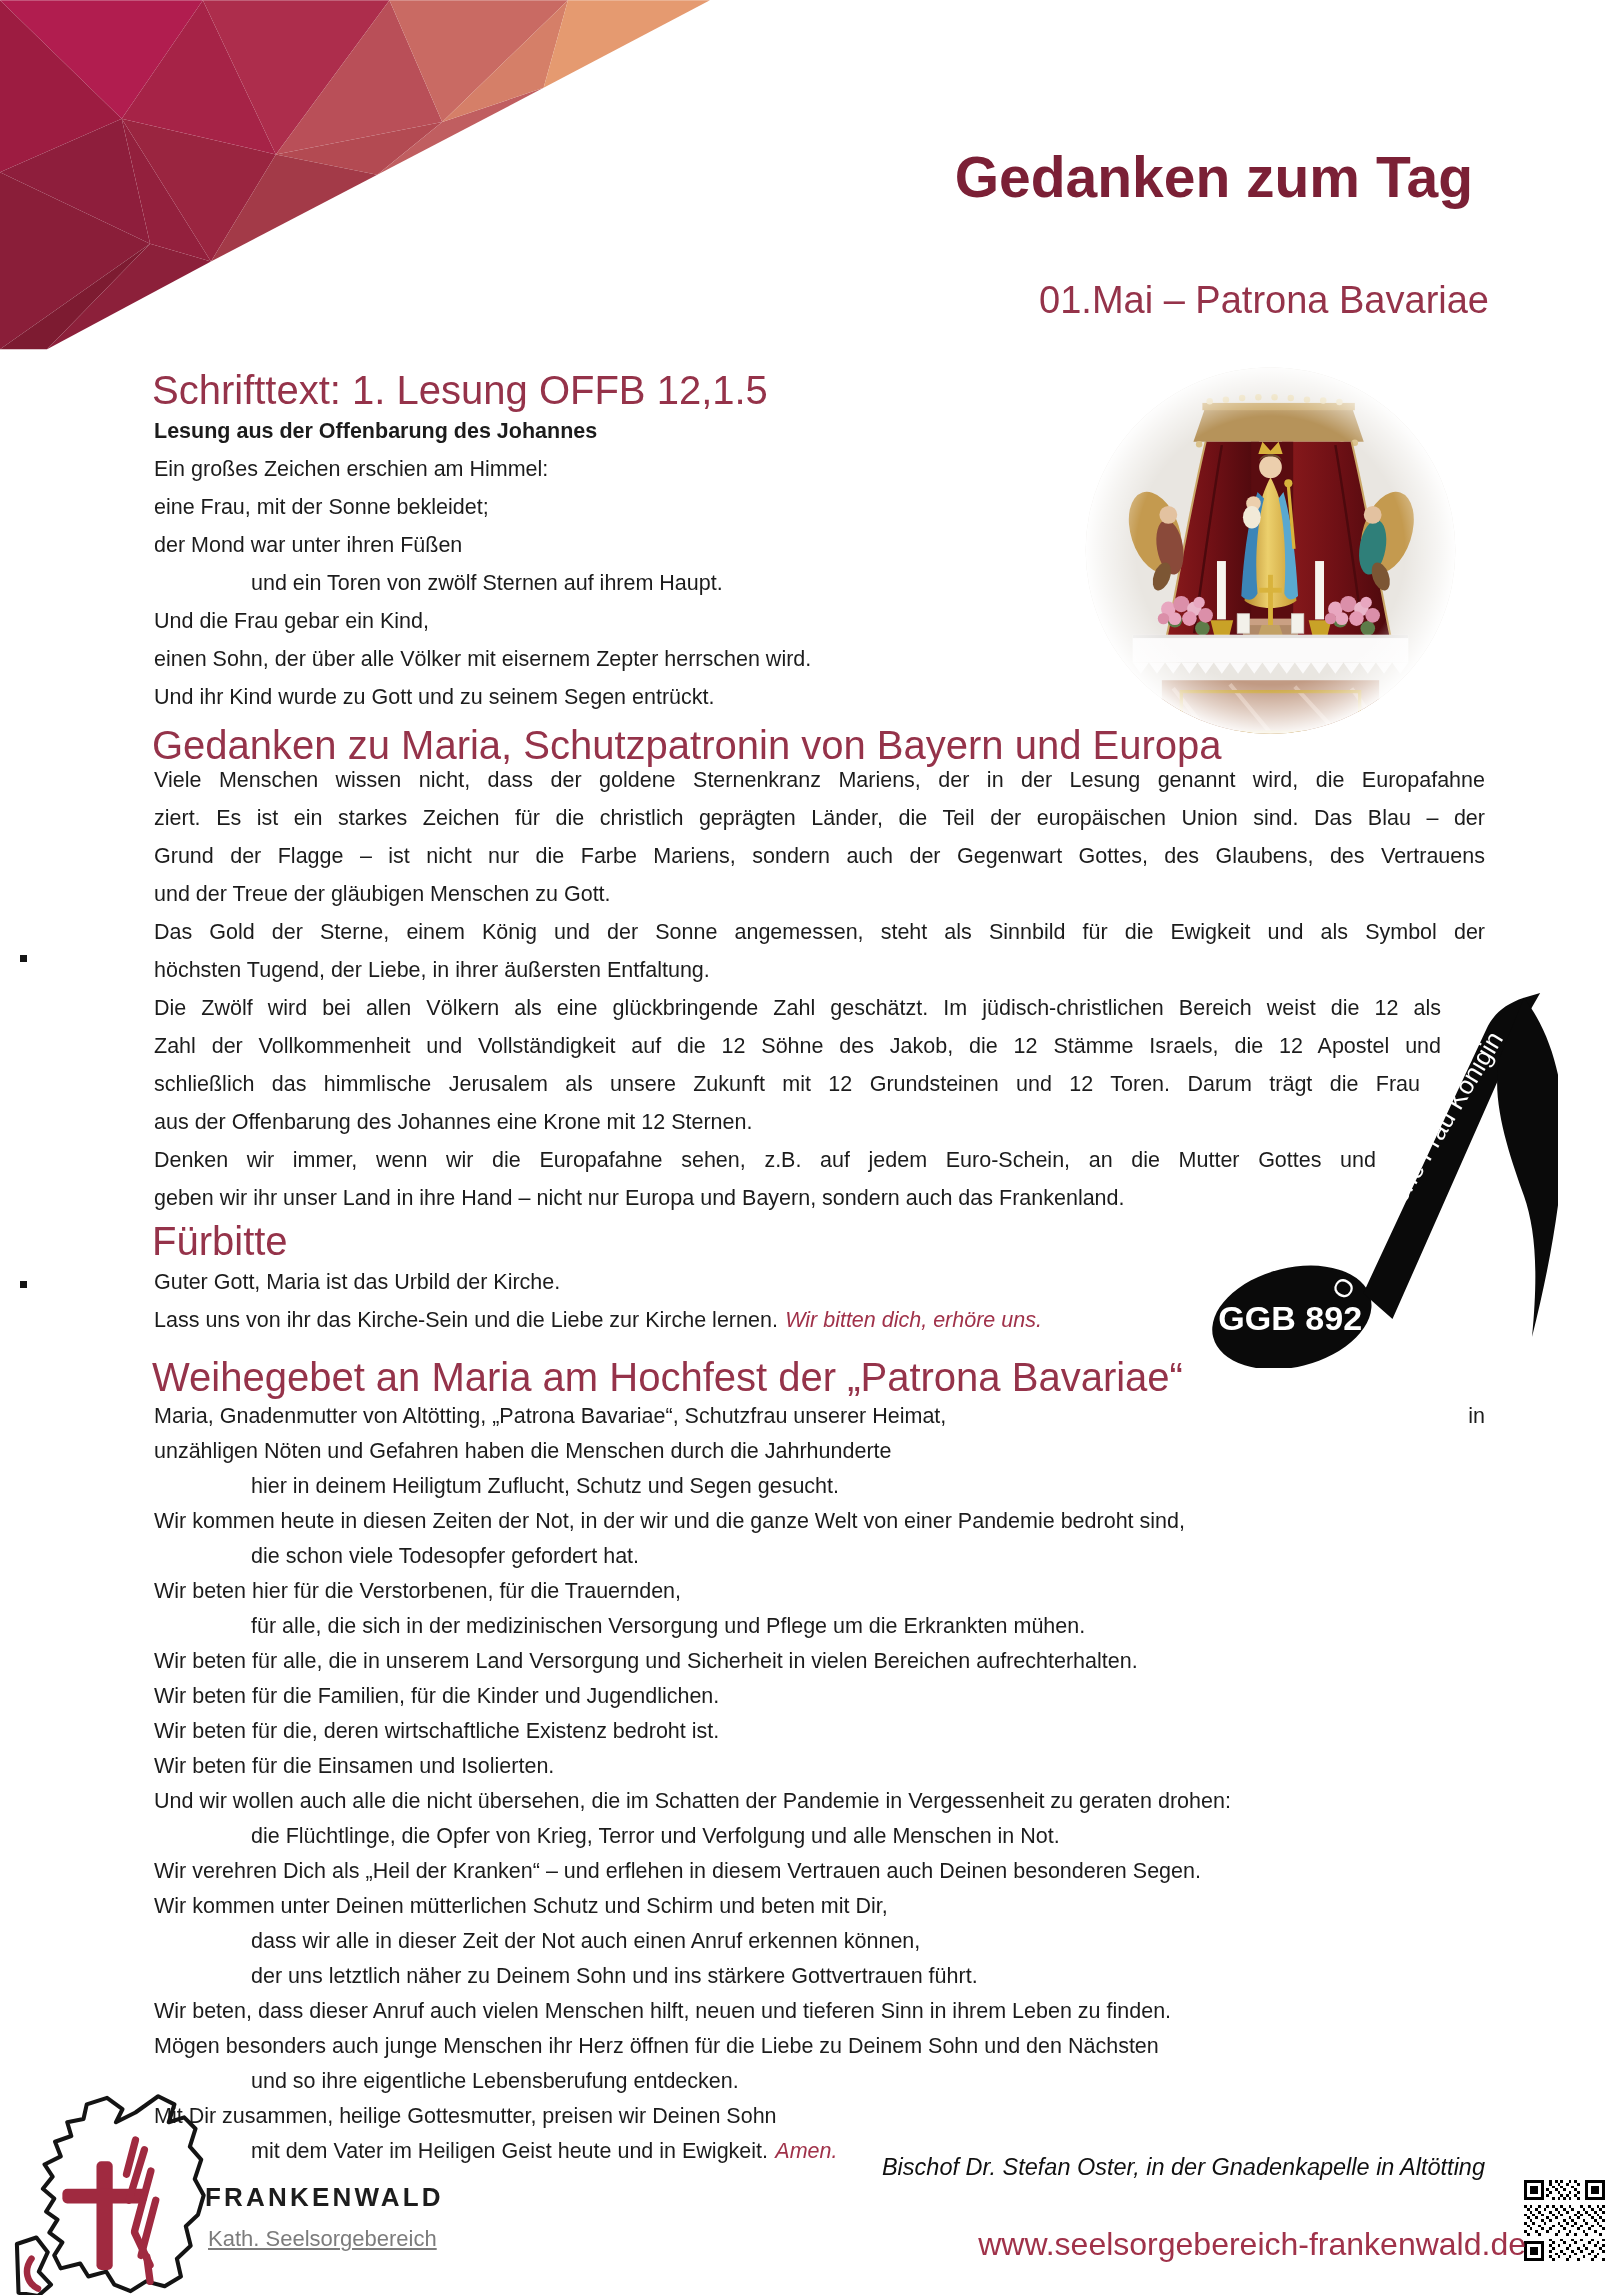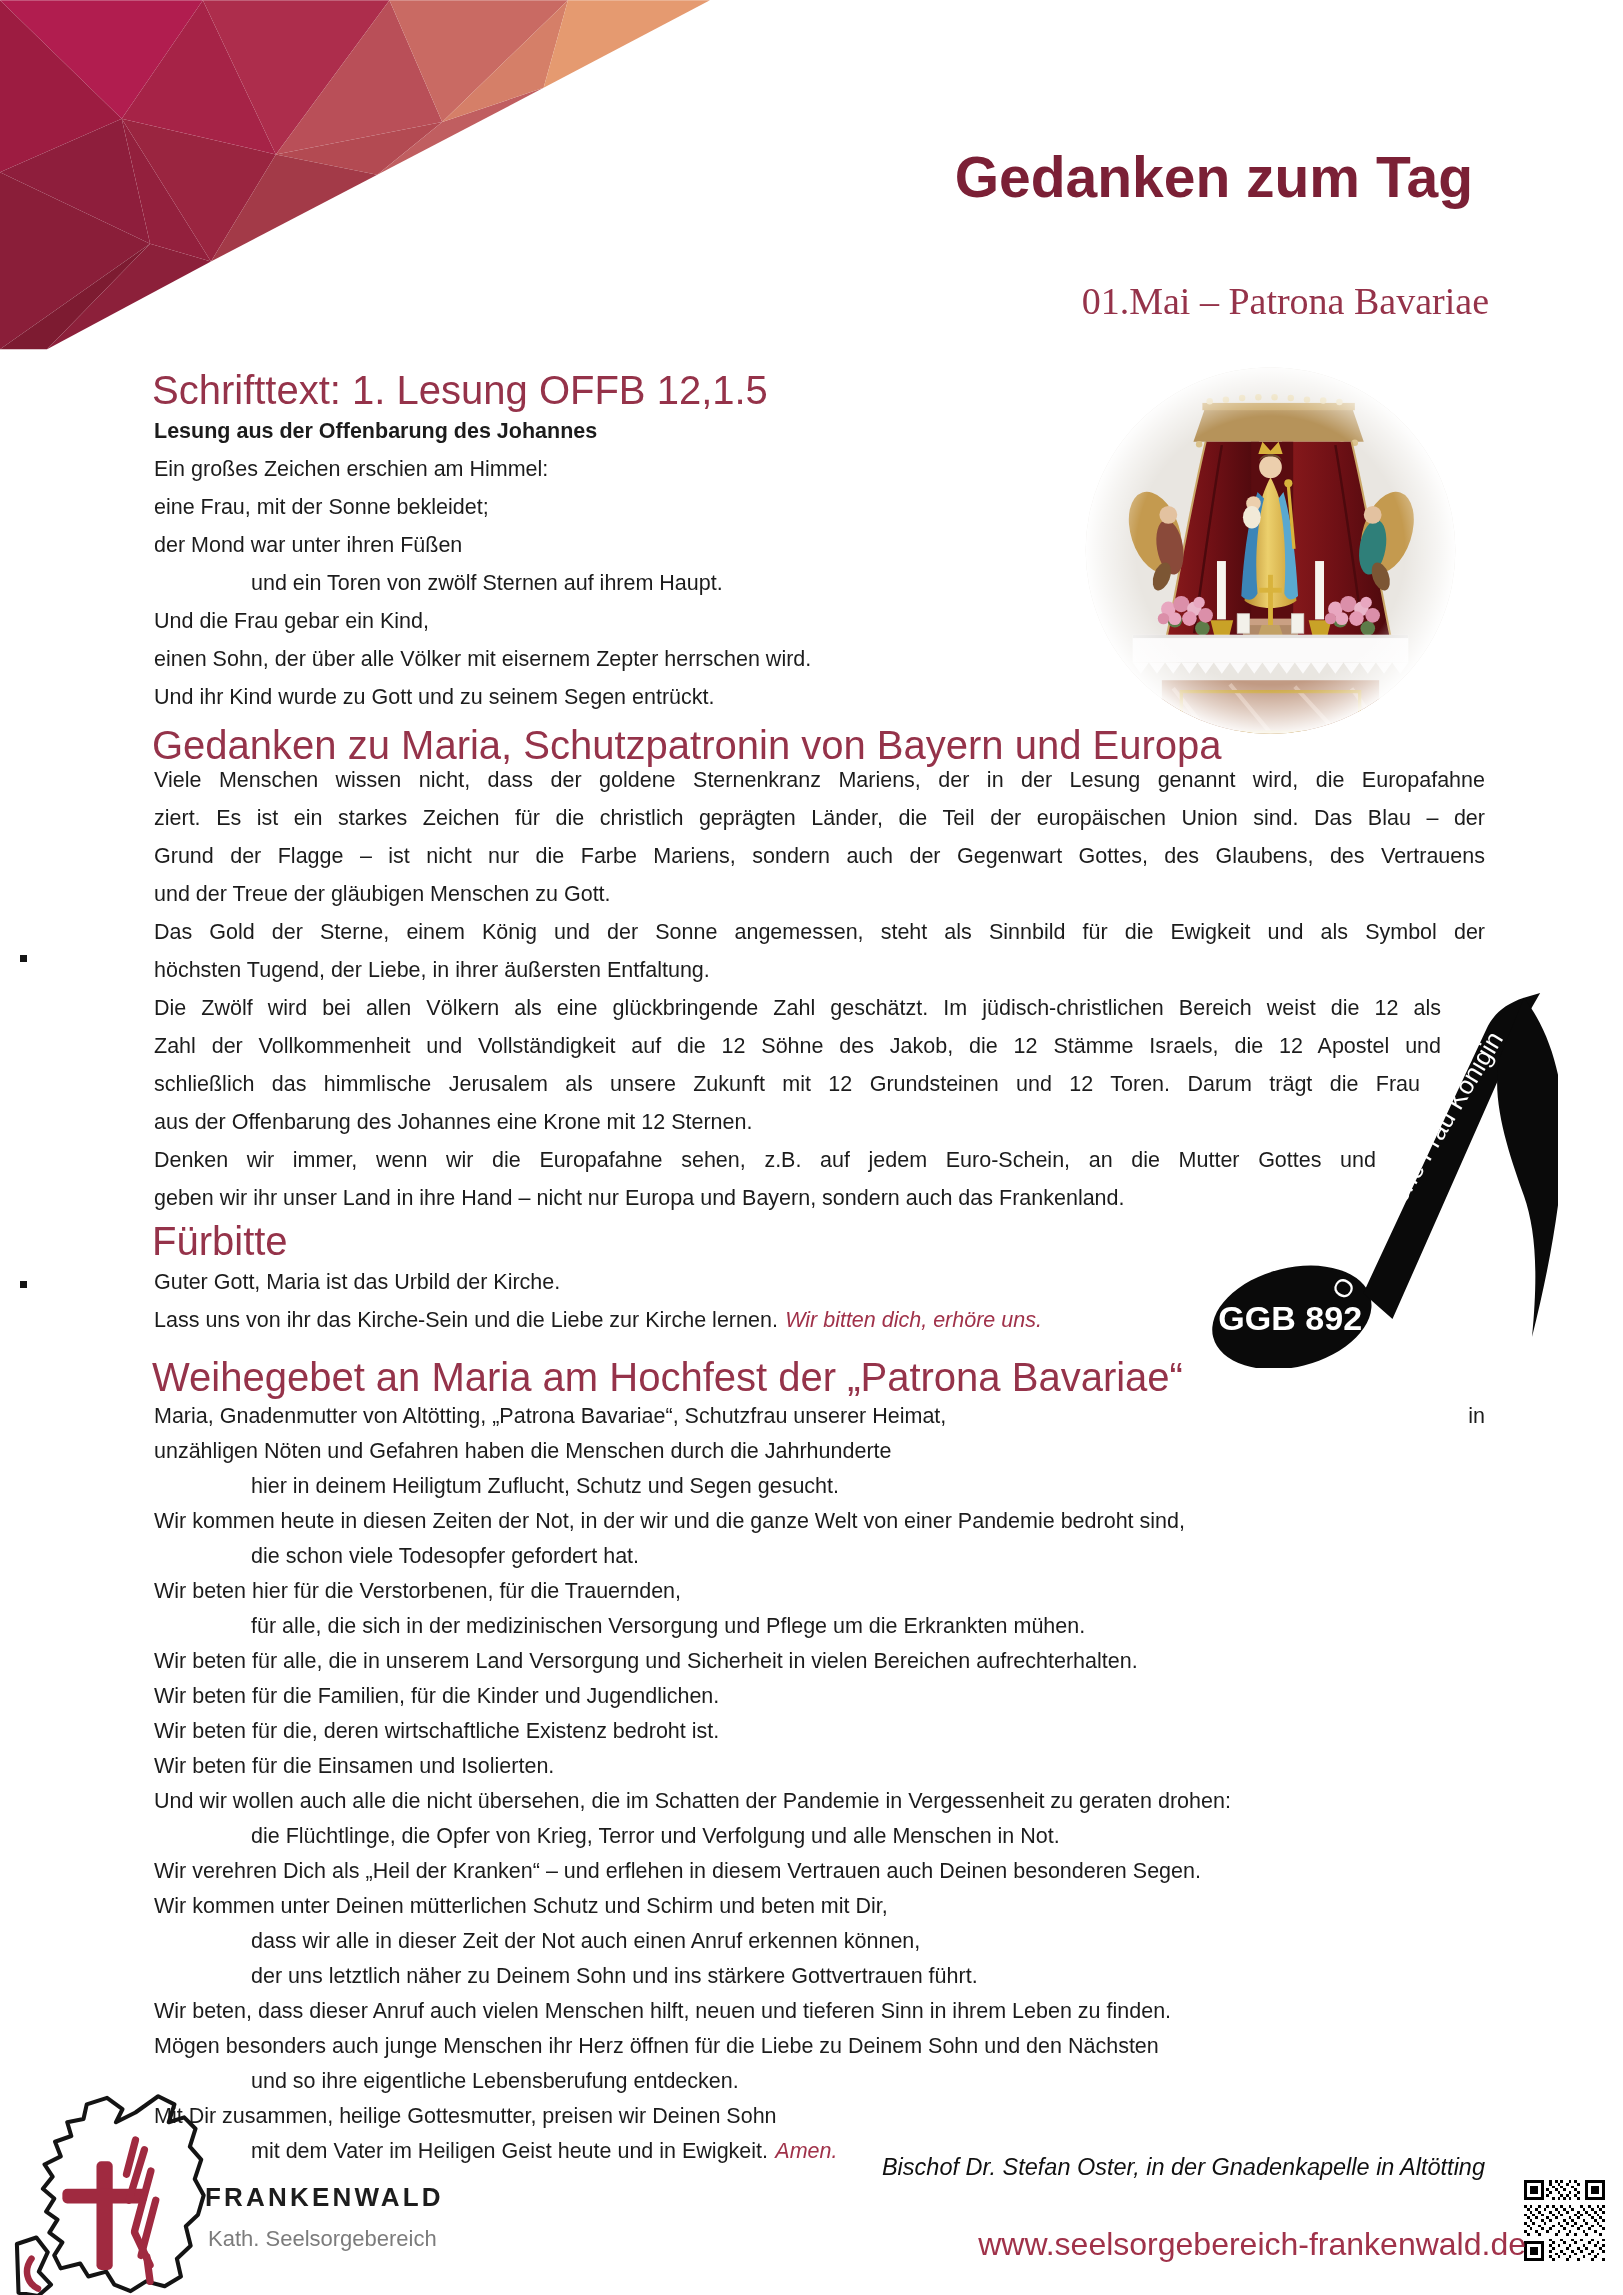--- a/index.html
+++ b/index.html
@@ -6,39 +6,39 @@
   #page{
     position:relative;width:1623px;height:2295px;background:#ffffff;
     overflow:hidden;font-family:"Liberation Sans",sans-serif;color:var(--c-body,#1c1c1c);
   }
   .abs{position:absolute;}
   .page-title{
     right:150px;top:146px;font-size:57px;font-weight:bold;line-height:1.1;
     color:var(--c-title,#7b2036);white-space:nowrap;
   }
   .page-subtitle{
-    right:134px;top:279px;font-size:38px;color:var(--c-heading,#8e3145);white-space:nowrap;font-family:Liberation Serif, serif;
+    right:134px;top:279px;font-size:38px;color:var(--c-heading,#8e3145);white-space:nowrap;
   }
   .sec-heading{
     left:152px;font-size:40px;line-height:1.15;color:var(--c-heading,#95334a);white-space:nowrap;
   }
   .textblock{left:154px;width:1331px;font-size:21.5px;}
   .bl{height:var(--lh,38px);line-height:var(--lh,38px);white-space:nowrap;overflow:visible;}
   .bl.just{white-space:normal;text-align:justify;text-align-last:justify;}
   .bl.ind{padding-left:97px;}
   .bl.flexline{display:flex;justify-content:space-between;white-space:nowrap;}
   .lead{font-weight:bold;}
   .accent{color:var(--c-accent,#a0324a);margin-left:7.3px;font-style:italic;}
   .attribution{
     right:138px;top:2154px;font-size:23.5px;font-style:italic;white-space:nowrap;color:#101010;text-align:right;
   }
   .org-name{
     left:205px;top:2182px;font-size:26px;font-weight:600;letter-spacing:3.2px;color:#1d1d1d;white-space:nowrap;
   }
-  .org-sub{left:208px;top:2226px;font-size:22px;color:var(--c-muted,#7c7c7c);white-space:nowrap;}
+  .org-sub{left:208px;top:2226px;font-size:22px;color:var(--c-muted,#7c7c7c);white-space:nowrap;text-decoration:underline;}
   .website{right:97px;top:2226px;font-size:32px;color:var(--c-accent,#9c3648);white-space:nowrap;}
   .margin-bullet{width:7.3px;height:7.3px;background:#151515;}
   svg text{font-family:"Liberation Sans",sans-serif;}
 </style>
 </head>
 <body>
 
 <div id="page" style="--c-title: #7b2036; --c-heading: #95334a; --c-accent: #a0324a; --c-body: #1c1c1c; --c-muted: #7c7c7c;">
 
   <svg class="abs" style="left:0;top:0" width="714" height="351" viewBox="0 0 880 432" aria-hidden="true">

